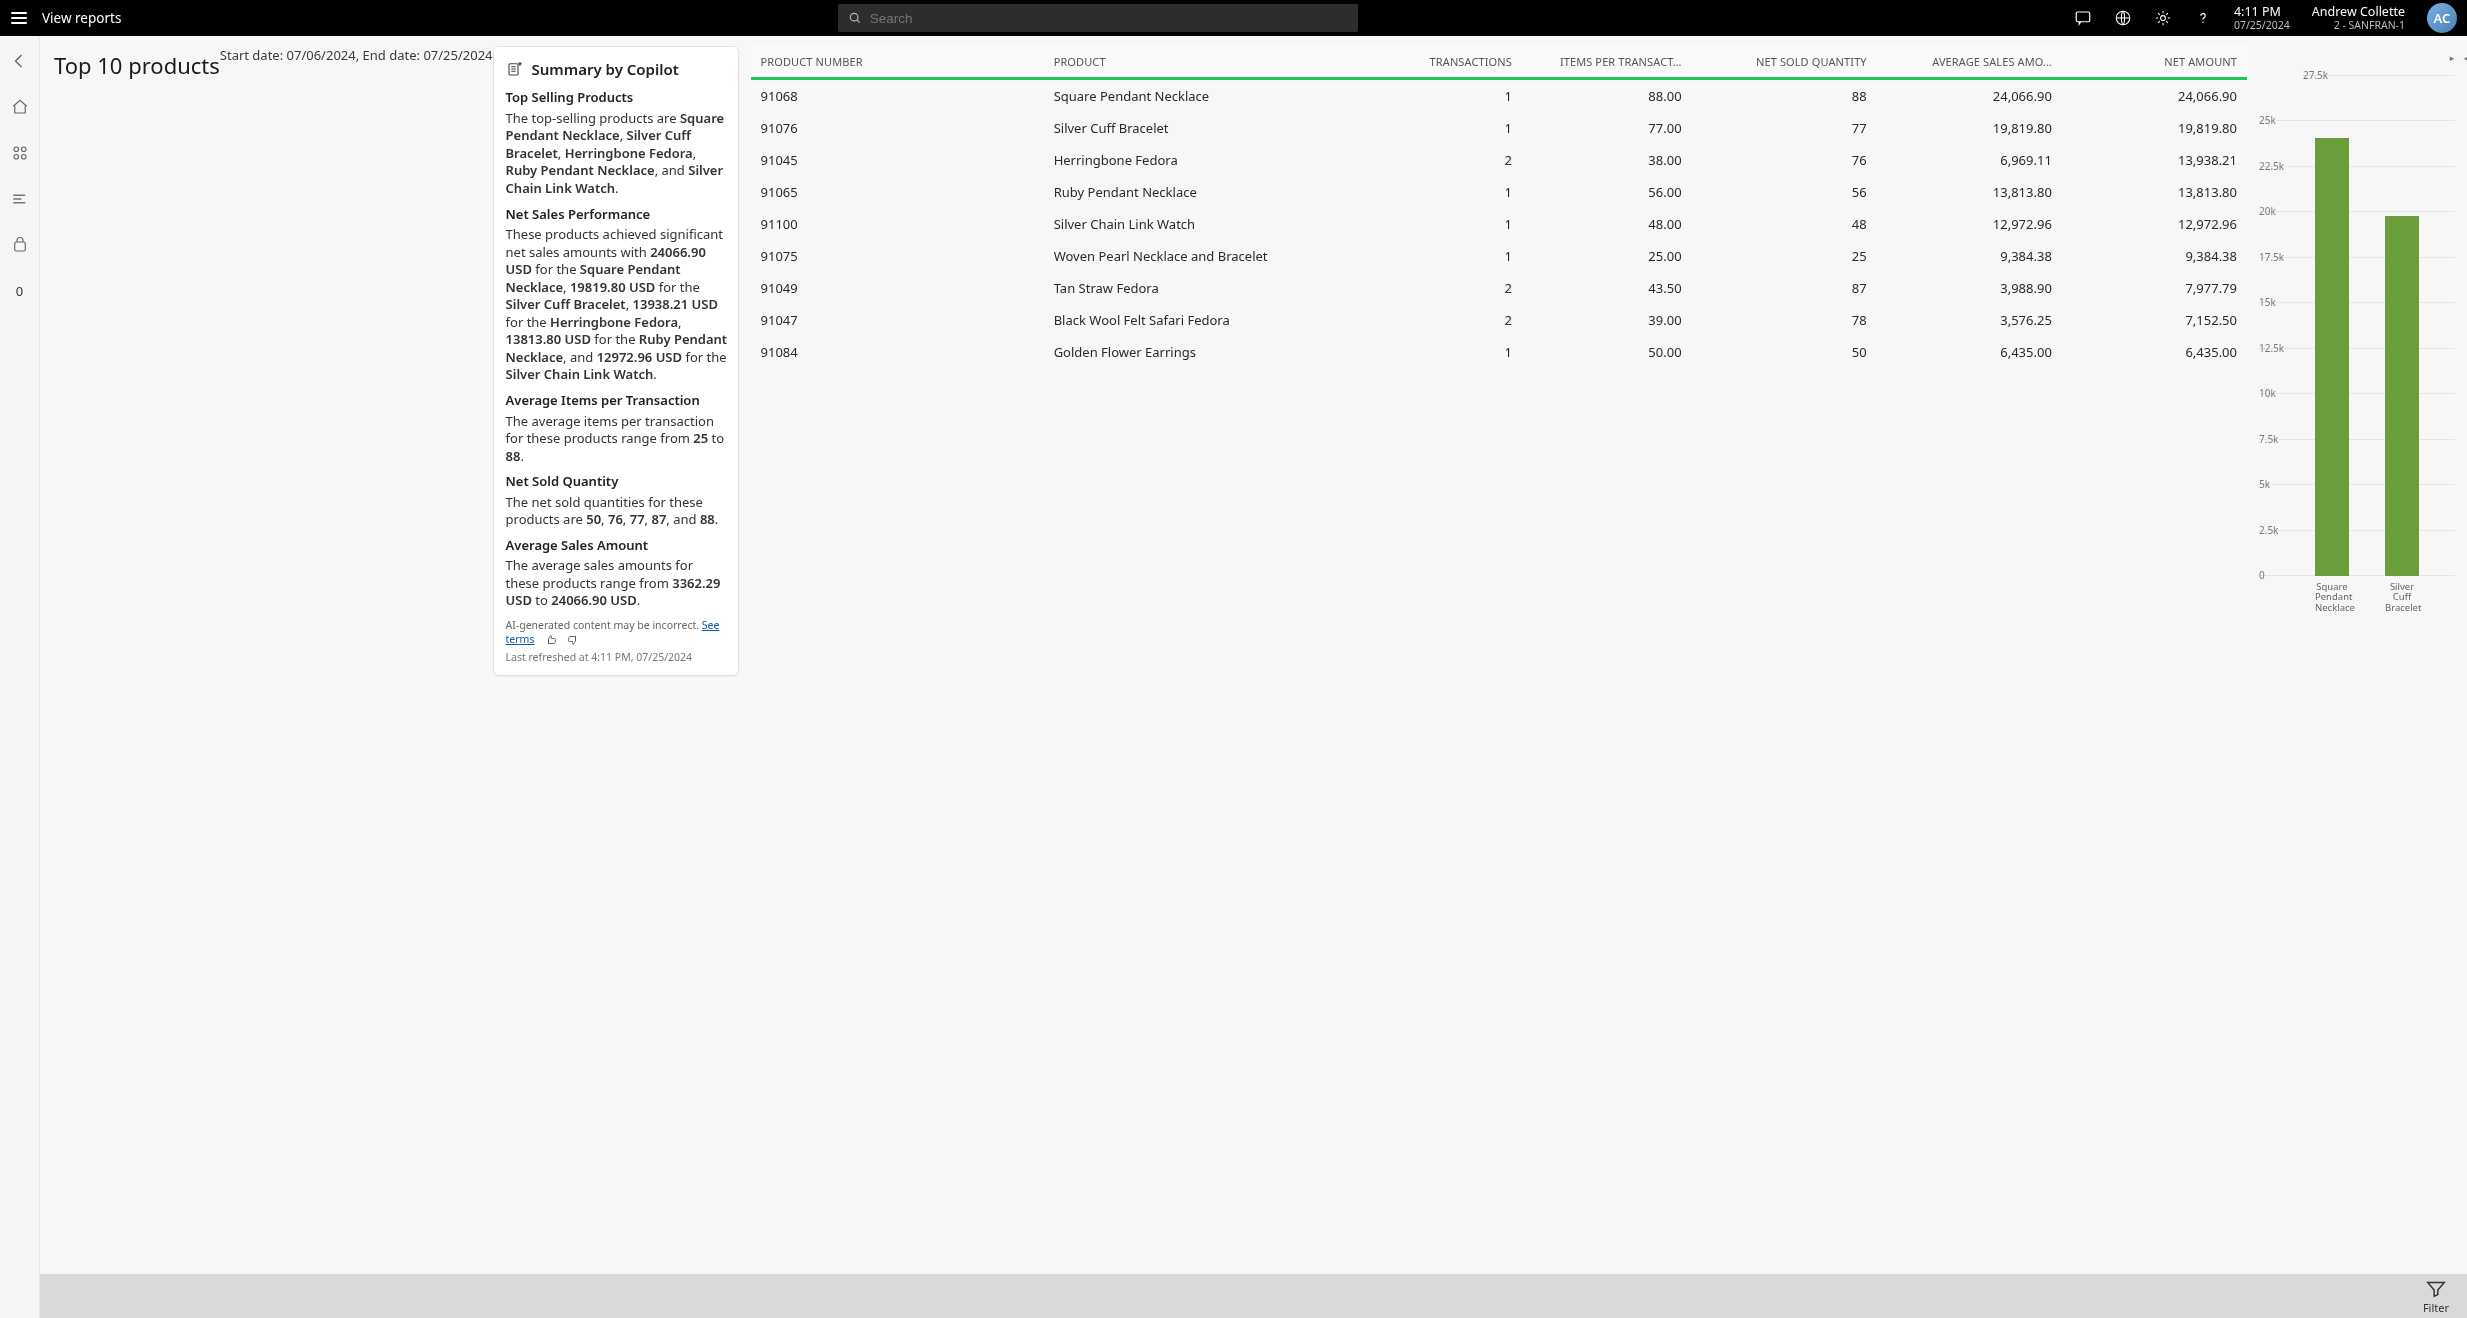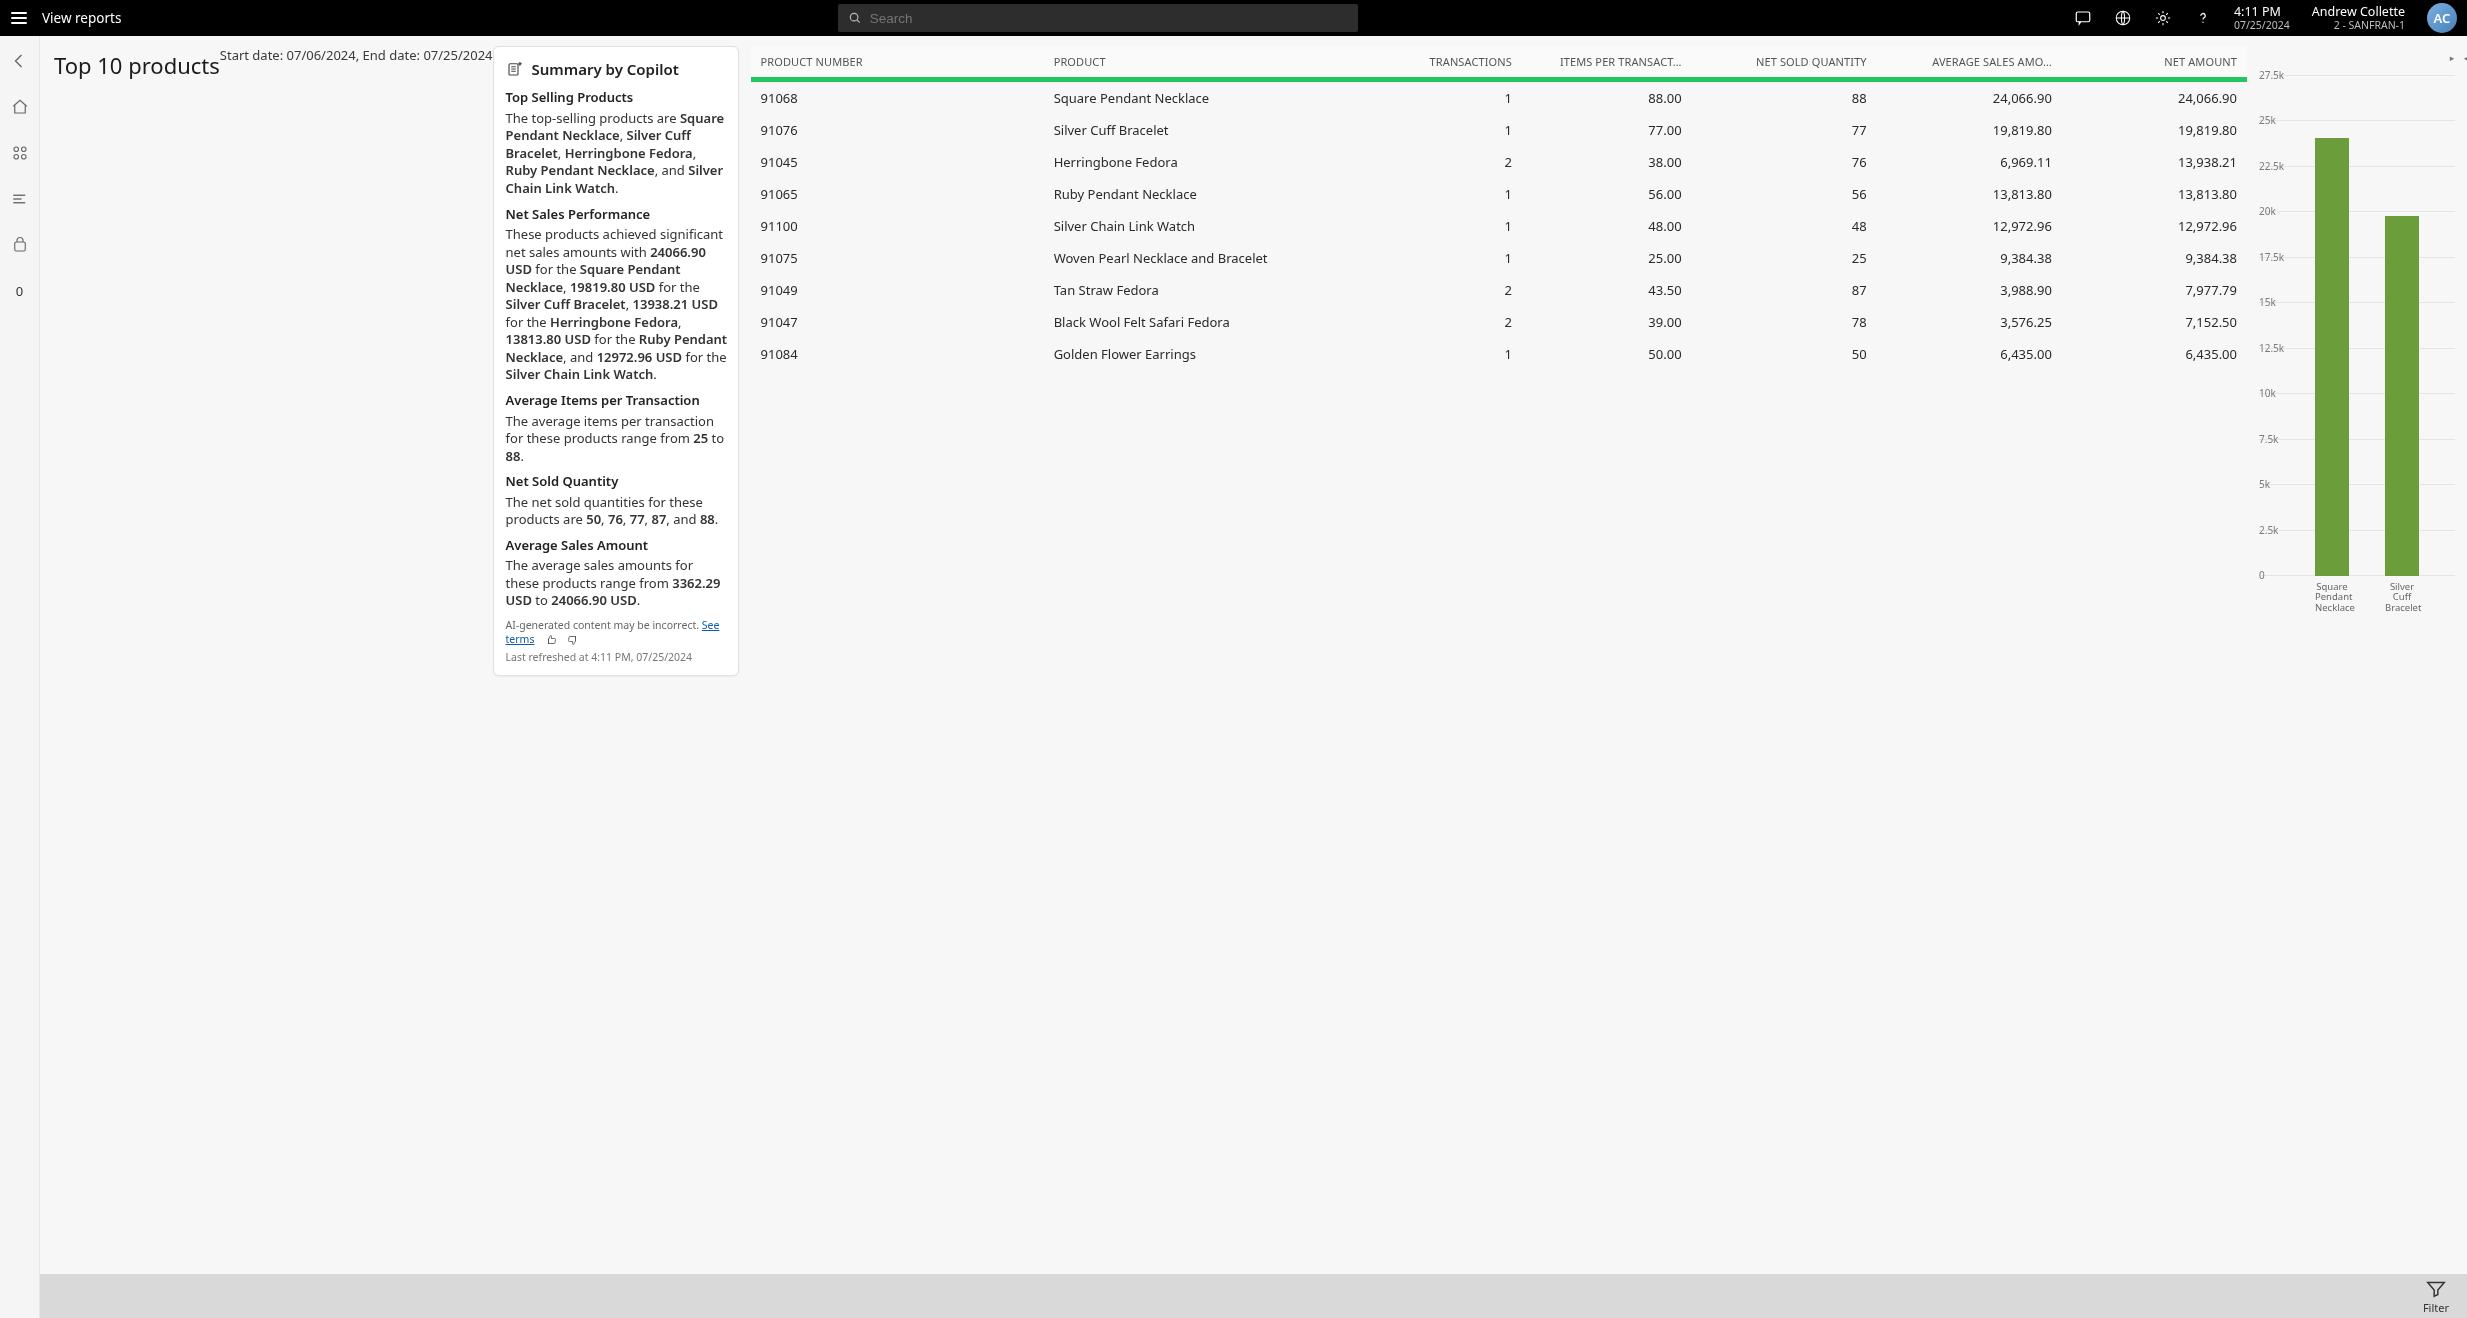--- a/index.html
+++ b/index.html
@@ -105,21 +105,21 @@
   table.grid {
     width:100%; border-collapse:collapse; font-size:13px; color:#2a2a2a;
     table-layout:fixed;
   }
   table.grid thead th {
     position:sticky; top:0;
     background:#fafafa;
     font-weight:400; font-size:11px; color:#555;
     text-transform:uppercase; letter-spacing:0.01em;
     padding:8px 10px;
-    border-bottom:5px solid #22c55e;
+    border-bottom:3px solid #22c55e;
     white-space:nowrap; overflow:hidden; text-overflow:ellipsis;
   }
   table.grid td { padding:7px 10px; white-space:nowrap; overflow:hidden; text-overflow:ellipsis; }
   table.grid tbody tr:nth-child(even) { background:#f7f7f7; }
   .num { text-align:right; }
   .txt { text-align:left; }
 
   
   .chartzone {
     width:200px; flex:0 0 200px;
@@ -450,21 +450,21 @@
               </div>
               <div class="chart-gridline" style="bottom: 363.636px;">
                 <span>20k</span>
               </div>
               <div class="chart-gridline" style="bottom: 409.091px;">
                 <span>22.5k</span>
               </div>
               <div class="chart-gridline" style="bottom: 454.545px;">
                 <span>25k</span>
               </div>
-              <div class="chart-gridline" style="bottom: 500px;">
+              <div class="chart-gridline" style="bottom: 500px; margin-left: 44px;">
                 <span>27.5k</span>
               </div>
             </div>
           <div class="chart-bars" id="chart-bars">
               <div class="chart-bar" style="height: 437.58px; background: rgb(107, 158, 59);"></div>
               <div class="chart-bar" style="height: 360.36px; background: rgb(107, 158, 59);"></div>
             </div>
         </div>
         <div class="chart-xlabels" id="chart-xlabels">
             <span>Square Pendant Necklace</span>

